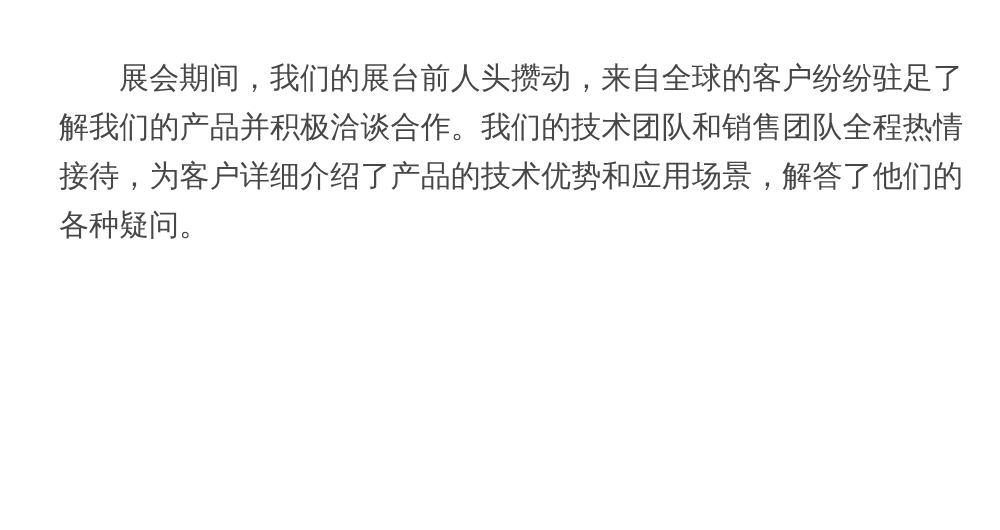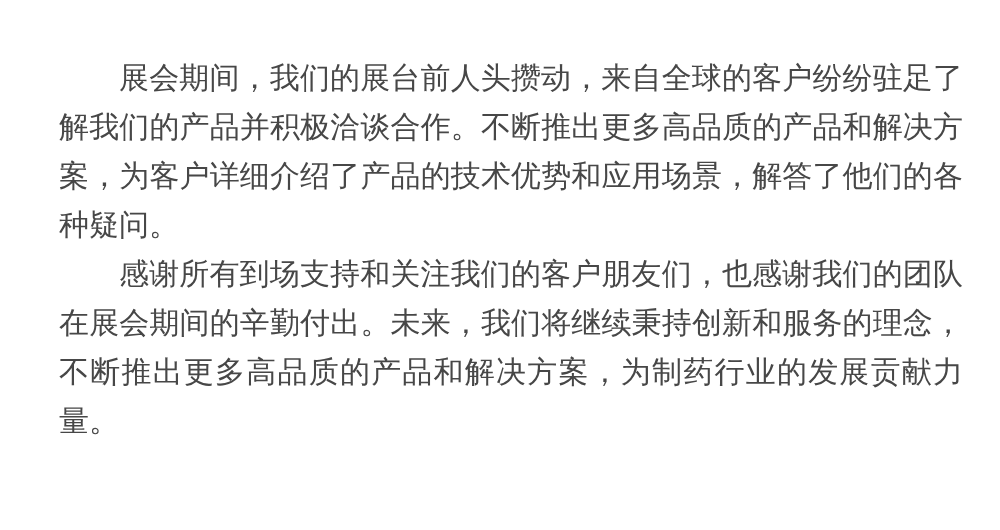--- a/index.html
+++ b/index.html
@@ -27,15 +27,14 @@
     margin: 0;
     padding: 0;
     text-indent: 2em;
     word-break: break-all;
   }
 </style>
 </head>
 <body>
 
 <div class="article">
-  <p class="para">展会期间，我们的展台前人头攒动，来自全球的客户纷纷驻足了解我们的产品并积极洽谈合作。不断推出更多高品质的产品和解决方案，为客户详细介绍了产品的技术优势和应用场景，解答了他们的各种疑问。</p>
-  <p class="para">感谢所有到场支持和关注我们的客户朋友们，也感谢我们的团队在展会期间的辛勤付出。未来，我们将继续秉持创新和服务的理念，不断推出更多高品质的产品和解决方案，为制药行业的发展贡献力量。</p>
+  <p class="para">展会期间，我们的展台前人头攒动，来自全球的客户纷纷驻足了解我们的产品并积极洽谈合作。我们的技术团队和销售团队全程热情接待，为客户详细介绍了产品的技术优势和应用场景，解答了他们的各种疑问。</p>
 </div>
 
 </body></html>

